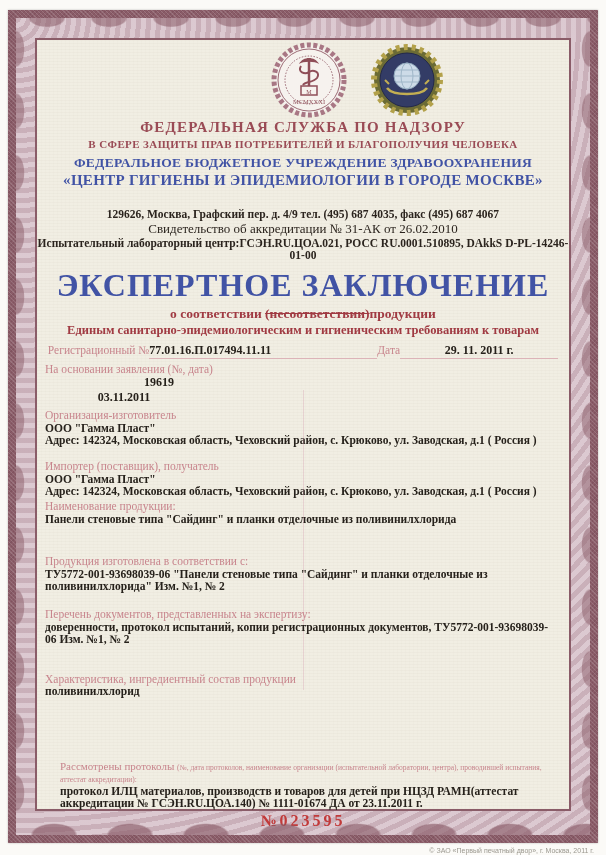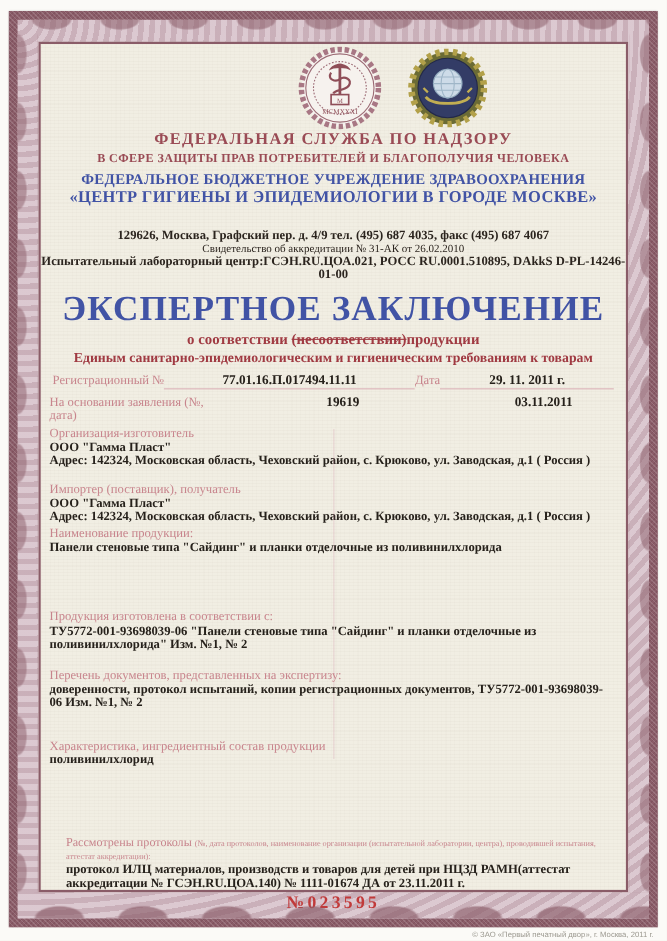--- a/index.html
+++ b/index.html
@@ -45,40 +45,40 @@
 
   
   .emblem-row { display:flex; justify-content:center; align-items:center; gap:12px;
     height:76px; transform:translateX(48px); }
   .c { text-align:center; }
   .agency1 { margin-top:1px; font-size:15px; font-weight:bold; color:#9a4b55; letter-spacing:1.2px; }
   .agency2 { margin-top:2px; font-size:11px; font-weight:bold; color:#9a4b55; letter-spacing:.4px; }
   .org1 { margin-top:5px; font-size:13.5px; font-weight:bold; color:#4153a5; letter-spacing:.3px; }
   .org2 { margin-top:1px; font-size:15px; font-weight:bold; color:#4153a5; letter-spacing:.3px; }
   .addr  { margin-top:19px; font-size:11.5px; font-weight:600; color:#2b241e; }
-  .accred{ margin-top:1px; font-size:10px; color:#2b241e;font-family:Liberation Serif, serif; }
+  .accred{ margin-top:1px; font-size:13px; color:#2b241e;font-family:Liberation Serif, serif; }
   .lab   { margin-top:0; font-size:11.5px; font-weight:600; color:#2b241e; }
 
   .title { margin-top:6px; font-size:32px; font-weight:bold; color:#4153a5; letter-spacing:1px; }
   .subtitle { margin-top:2px; font-size:13.5px; font-weight:bold; color:#a03a42; }
   .struck { text-decoration:line-through; }
   .subtitle2 { margin-top:1px; font-size:12.5px; font-weight:bold; color:#a03a42; }
 
   
   .pink { color:#c8858d; }
   .val { font-weight:bold; color:#26211b; }
   .reg-row { margin-top:5px; display:flex; align-items:baseline; justify-content:center;
     font-size:11.5px; }
   .reg-row .lbl { margin-left:0; }
-  .u215 { display:inline-block; width:228px; text-align:center; font-size:12px;
+  .u215 { display:inline-block; width:228px; font-size:12px;
     border-bottom:1px solid #dcb3b8; }
   .u160 { display:inline-block; width:158px; text-align:center; font-size:12px;
     border-bottom:1px solid #dcb3b8; }
   .app-row { margin-top:4px; display:flex; align-items:baseline; font-size:11.5px;
-    padding-left:8px; }
+    padding-left:8px;flex-direction:column; }
   .app-row .v1 { display:inline-block; width:228px; text-align:center; font-size:12px; }
   .app-row .v2 { display:inline-block; width:158px; text-align:center; font-size:12px; }
 
   
   .sec { padding-left:8px; padding-right:10px; font-size:11.5px; }
   .sec .slabel { color:#c8858d; }
   .sec .sval { font-weight:600; color:#26211b; }
   .mt2{margin-top:4px}.mt1{margin-top:1px}.mt14{margin-top:14px}.mt3{margin-top:3px}
   .abs { position:absolute; left:0; right:0; }
 

